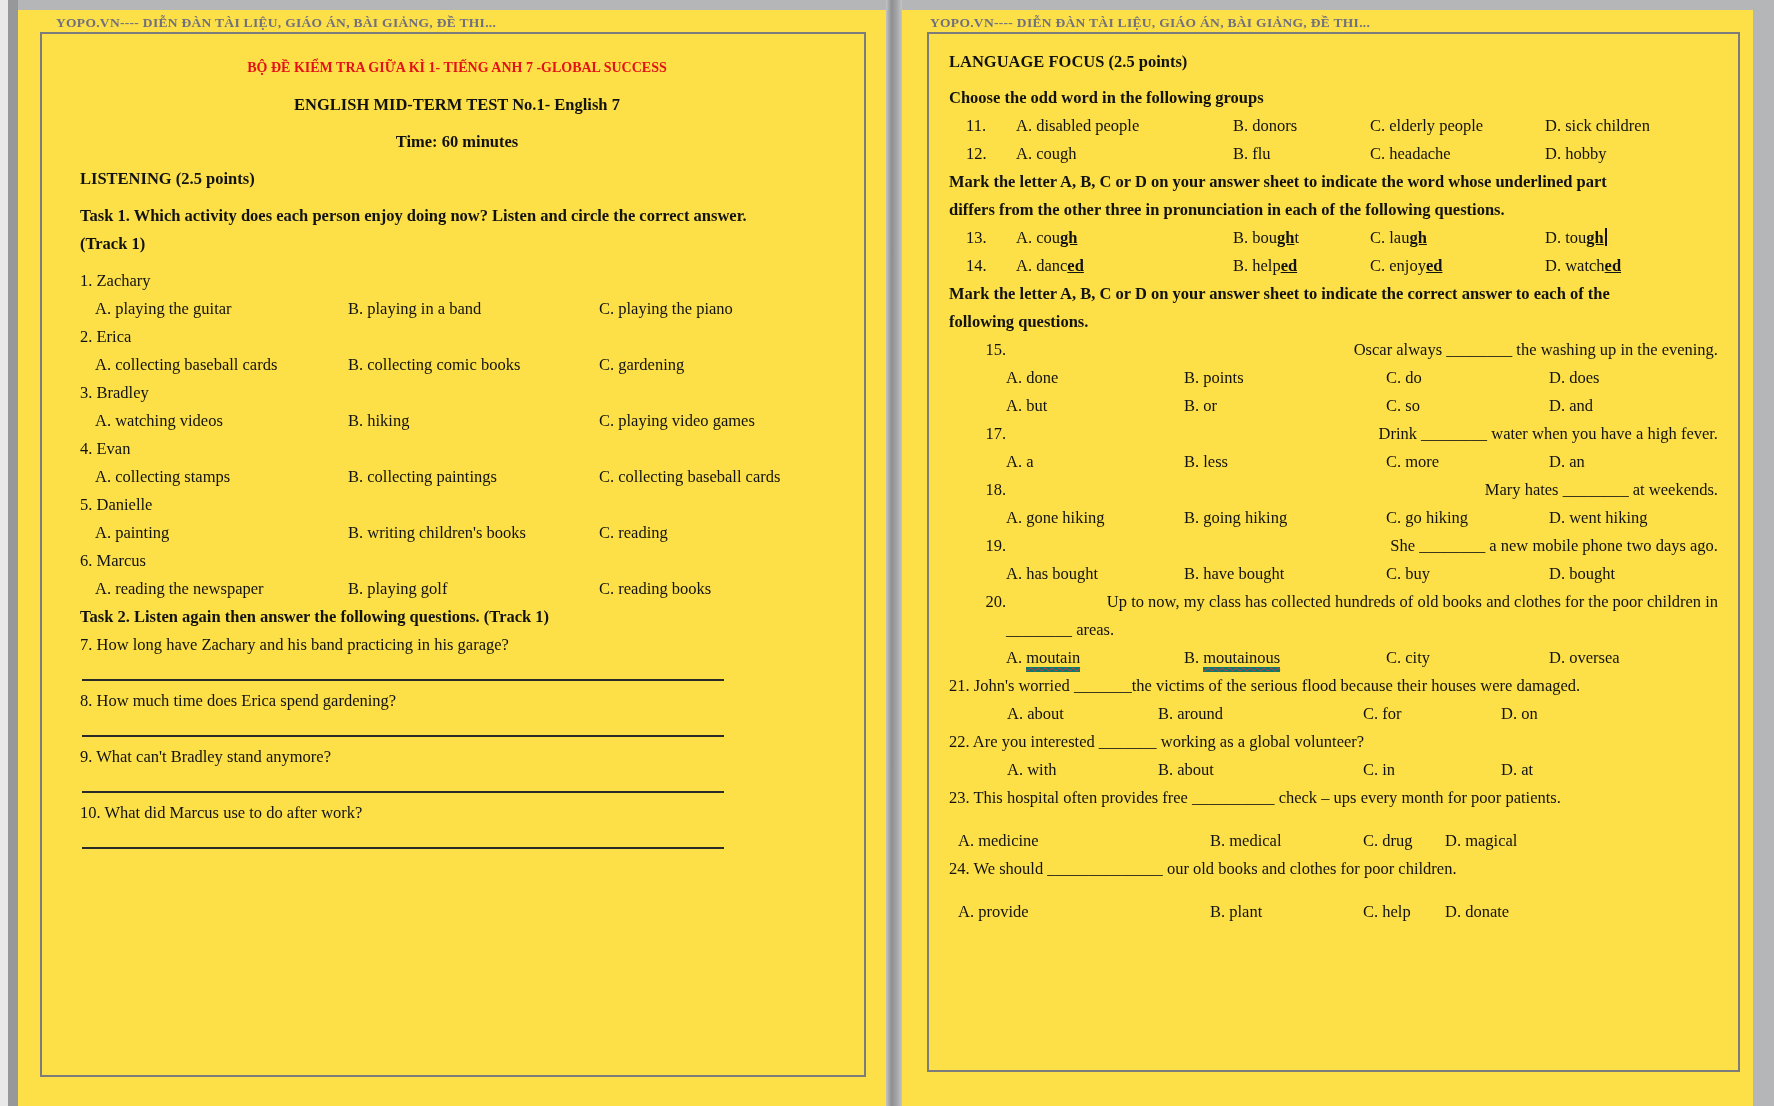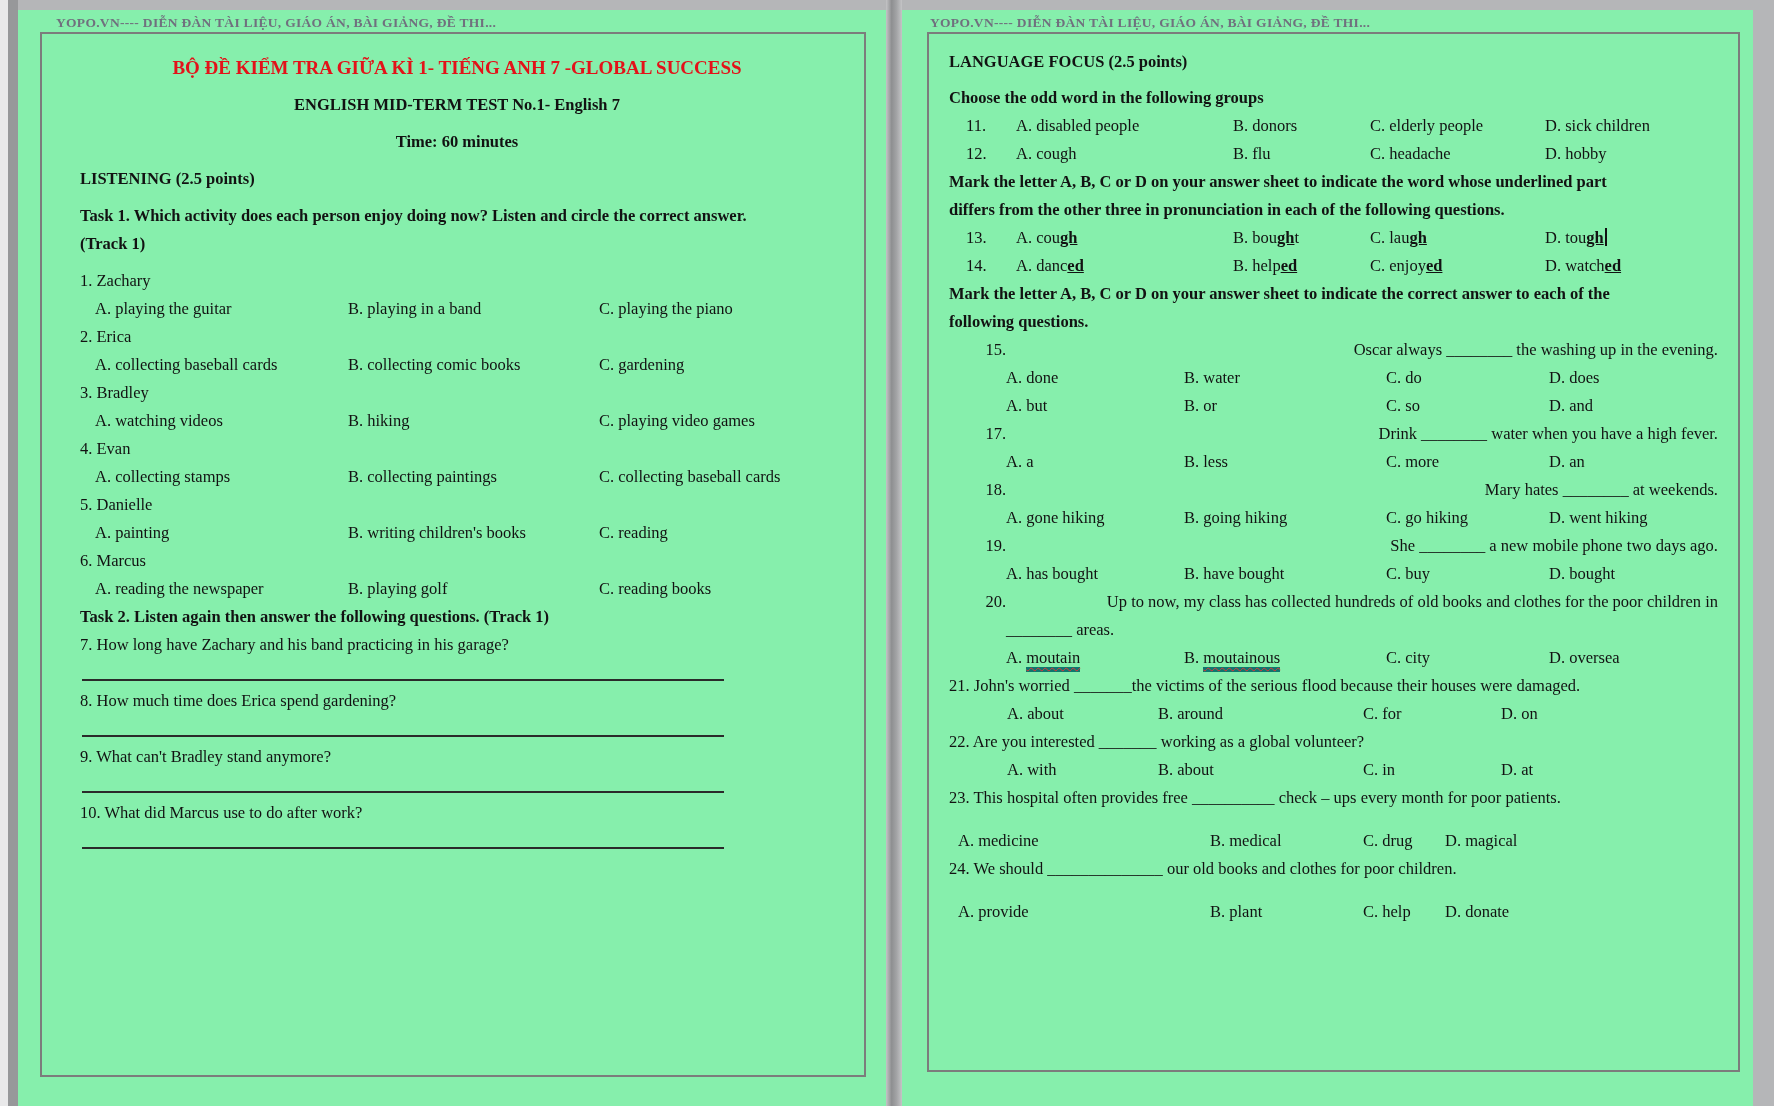--- a/index.html
+++ b/index.html
@@ -7,37 +7,37 @@
     width:1774px;height:1106px;overflow:hidden;
     background:#b5b6b8;
     font-family:"Liberation Serif","DejaVu Serif",serif;
     color:#121212;
   }
   .screen{position:relative;width:1774px;height:1106px;}
   .edge-light{position:absolute;left:0;top:0;width:8px;height:1106px;background:#e9e9ea;}
   .edge-dark{position:absolute;left:8px;top:0;width:10px;height:1106px;background:#97989a;}
   .gap-strip{position:absolute;left:886px;top:0;width:16px;height:1106px;
     background:linear-gradient(90deg,#c4c4c6 0%,#8e8f91 35%,#a2a3a5 65%,#c4c4c6 100%);}
-  .page{position:absolute;top:10px;background:#86efac;height:1096px;}
+  .page{position:absolute;top:10px;background:#fde047;height:1096px;}
   .page1{left:18px;width:868px;}
   .page2{left:902px;width:851px;}
   .watermark{
     height:17px;padding:5px 0 0 38px;
     font-size:13.5px;font-weight:bold;letter-spacing:.3px;color:#70707e;
     white-space:nowrap;
   }
   .page2 .watermark{padding-left:28px;}
   .box{border:2px solid #7c7c7c;box-sizing:border-box;}
   .page1 .box{margin:0 20px 0 22px;height:1045px;padding:20px 30px 0 38px;}
   .page2 .box{margin:0 13px 0 25px;height:1040px;padding:14px 20px 16px 20px;}
   .line{line-height:28px;min-height:28px;font-size:16.5px;white-space:nowrap;}
   .bold{font-weight:bold;}
   .center{text-align:center;white-space:normal;}
   .red{color:#e31219;}
-  .title{font-size:19px;}
+  .title{font-size:14px;}
   .gap9{margin-top:9px;}
   .mb8{margin-bottom:8px;}
   
   .opt3{display:flex;padding-left:15px;}
   .opt3 .oA{width:253px;}
   .opt3 .oB{width:251px;}
   .opt3 .oC{flex:1;}
   .rule{width:642px;height:20px;border-bottom:2px solid #2a2a2a;margin:0 0 6px 2px;}
   
   .r-odd{display:flex;}
@@ -178,21 +178,21 @@
 
       <div class="line bold">Mark the letter A, B, C or D on your answer sheet to indicate the correct answer to each of the</div>
       <div class="line bold">following questions.</div>
 
       <div class="line r-q">
         <span class="num">15.</span>
         <span class="qt">Oscar always ________ the washing up in the evening.</span>
       </div>
       <div class="line r-oA">
         <span class="o1">A. done</span>
-        <span class="o2">B. water</span>
+        <span class="o2">B. points</span>
         <span class="o3">C. do</span>
         <span class="o4">D. does</span>
       </div>
 
       <div class="line r-oA">
         <span class="o1">A. but</span>
         <span class="o2">B. or</span>
         <span class="o3">C. so</span>
         <span class="o4">D. and</span>
       </div>

